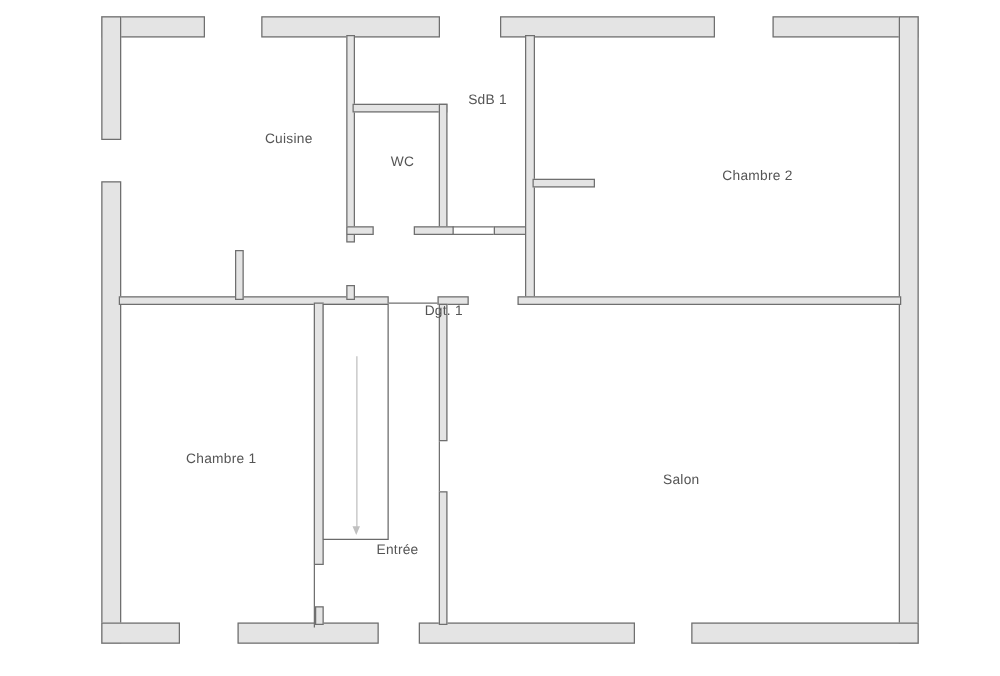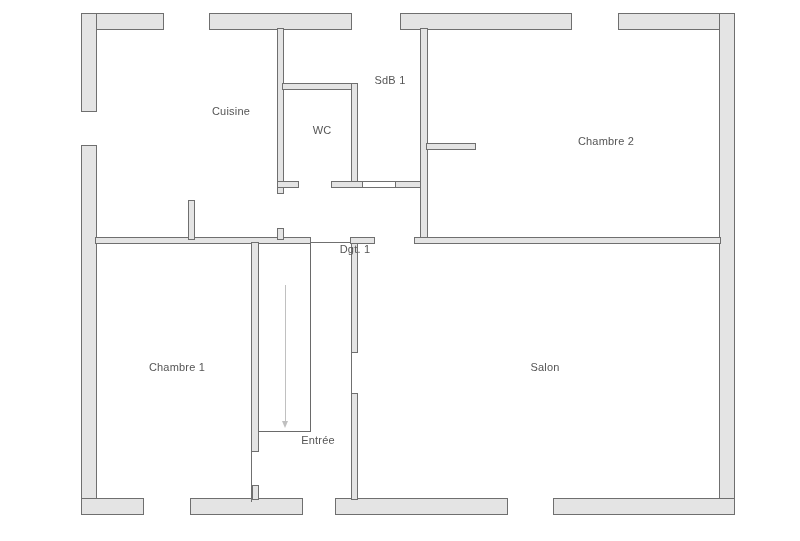--- a/index.html
+++ b/index.html
@@ -64,16 +64,16 @@
   <div class="wall" style="left:351px;top:243px;width:7px;height:110px;"></div>
   <div class="thin" style="left:351px;top:353px;width:1px;height:40px;"></div>
   <div class="wall" style="left:351px;top:393px;width:7px;height:107px;"></div>
 
   <div class="label" style="left:189px;top:111px;margin-left:42px;">Cuisine</div>
   <div class="label" style="left:322px;top:130px;">WC</div>
   <div class="label" style="left:390px;top:80px;">SdB 1</div>
   <div class="label" style="left:606px;top:125px;margin-top:16px;">Chambre 2</div>
   <div class="label" style="left:355px;top:217px;margin-top:32px;">Dgt. 1</div>
   <div class="label" style="left:177px;top:367px;">Chambre 1</div>
-  <div class="label" style="left:525px;top:367px;padding-left:40px;">Salon</div>
+  <div class="label" style="left:525px;top:384px;padding-left:40px;">Salon</div>
   <div class="label" style="left:318px;top:440px;text-align:right;">Entrée</div>
 
 </div>
 
 </body></html>

